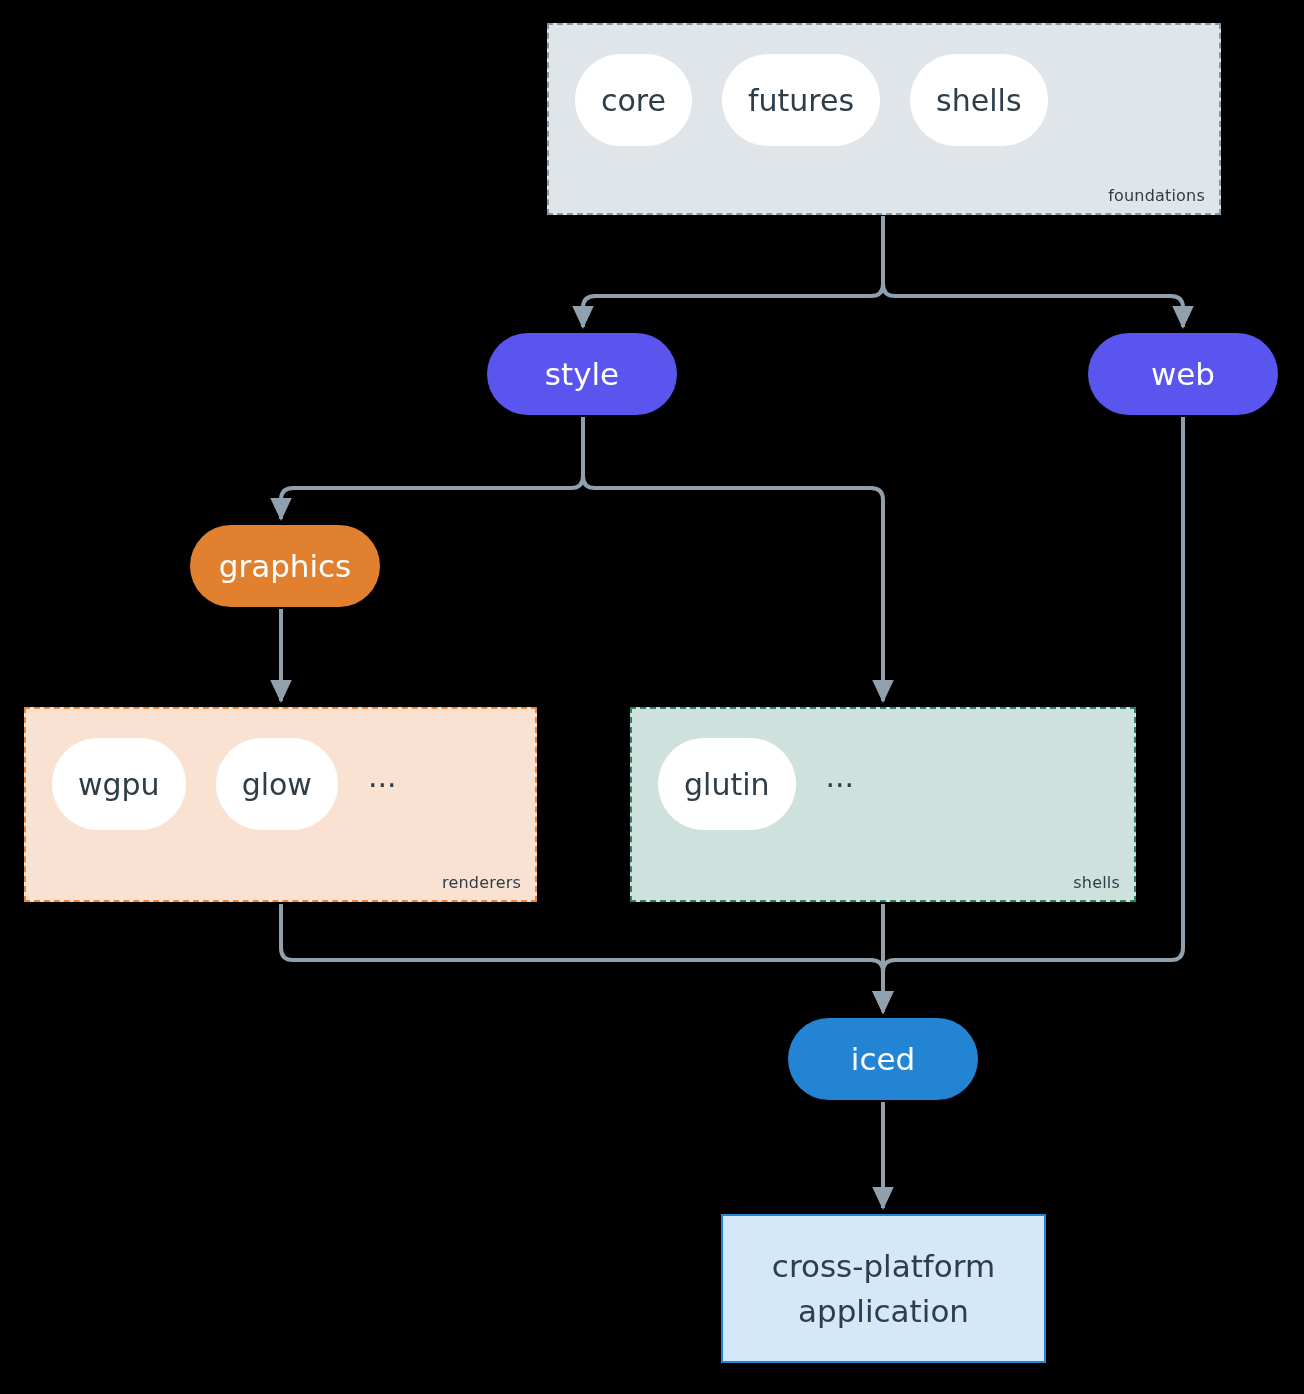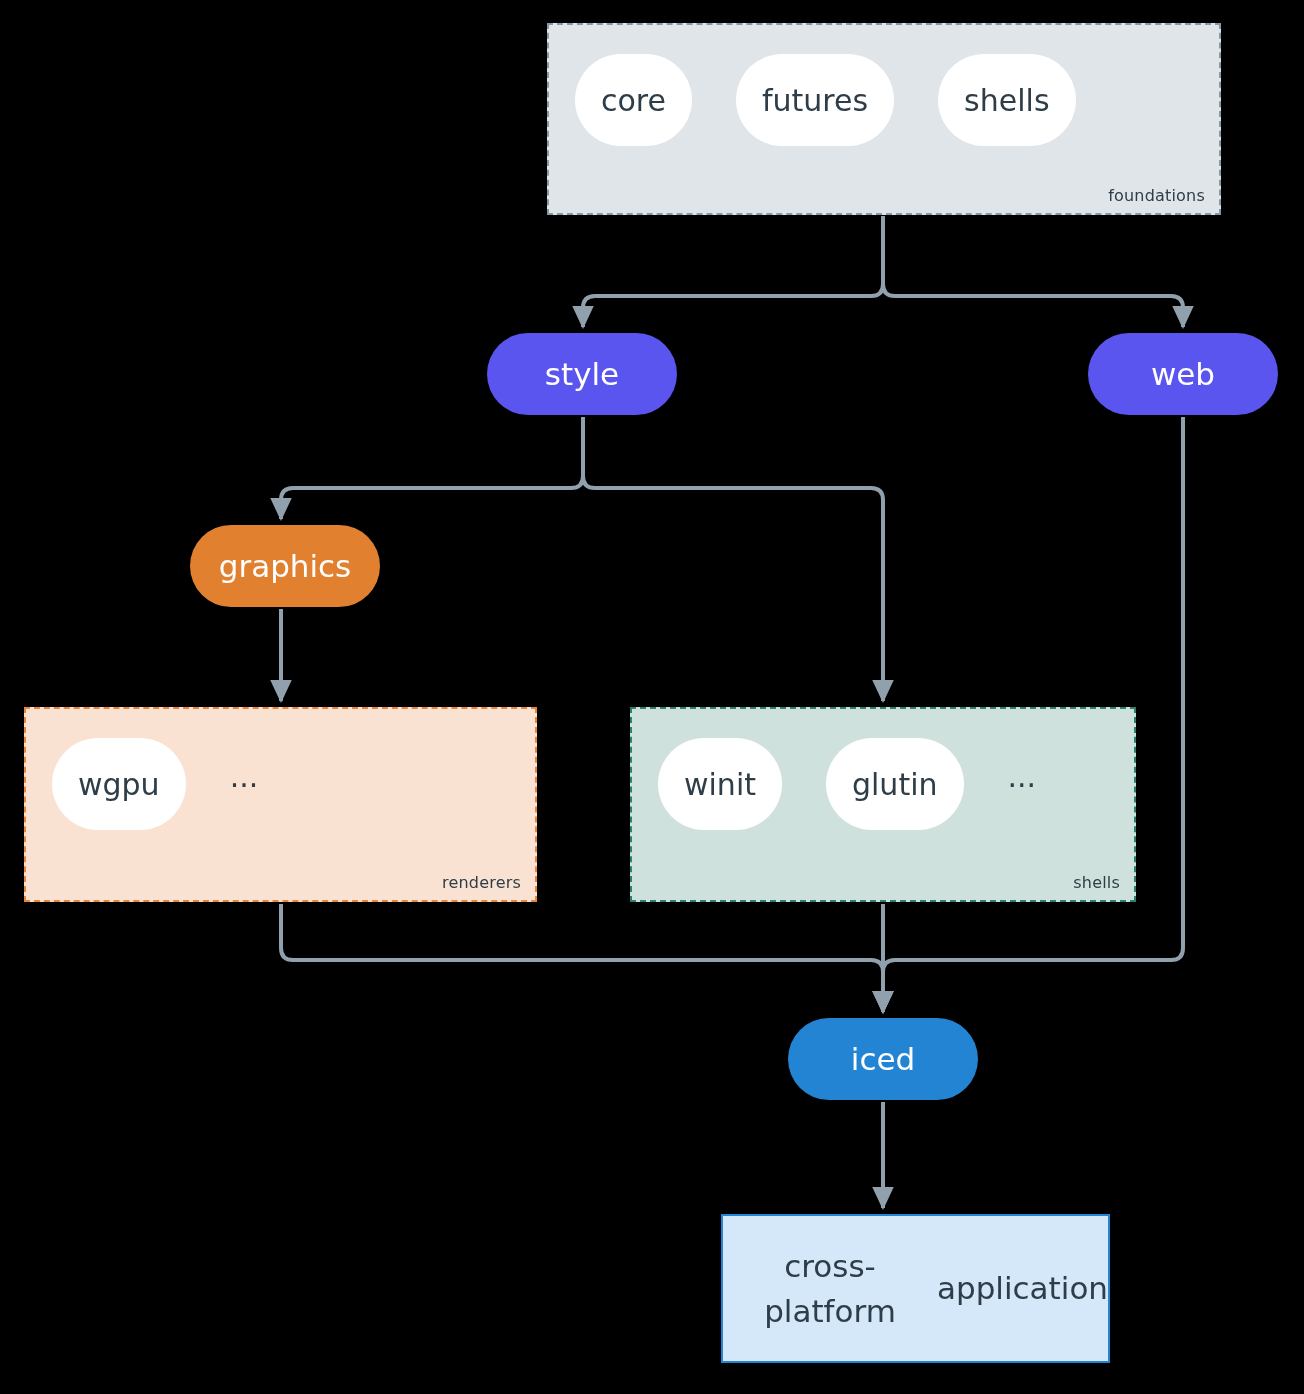--- a/index.html
+++ b/index.html
@@ -37,21 +37,21 @@
     color: #2e3d47;
     letter-spacing: 0.2px;
     white-space: nowrap;
   }
   .group .row {
     position: absolute;
     left: 26px;
     top: 29px;
     display: flex;
     align-items: center;
-    gap: 44px;
+    gap: 30px;
   }
 
   #group-foundations {
     left: 547px;
     top: 23px;
     width: 674px;
     height: 192px;
     background: #e0e5e9;
     border: 2px dashed #8899a6;
   }
@@ -133,26 +133,27 @@
     width: 190px;
     height: 82px;
     background: #2484d4;
   }
 
   
   #node-application {
     position: absolute;
     left: 721px;
     top: 1214px;
-    width: 389px;
+    width: 325px;
     height: 149px;
     background: #d4e8fa;
     border: 2px solid #2484d4;
     box-sizing: border-box;
     display: flex;
+    flex-direction: column;
     align-items: center;
     justify-content: center;
     font-size: 31px;
     color: #2e3d47;
     line-height: 1.42;
     text-align: center;
   }
 </style>
 </head>
 <body>
@@ -199,28 +200,28 @@
 
   <div class="node-pill" id="node-native">style</div>
 
   <div class="node-pill" id="node-web">web</div>
 
   <div class="node-pill" id="node-graphics">graphics</div>
 
   <div class="group" id="group-renderers">
     <div class="row">
       <div class="pill-white">wgpu</div>
+      <div class="pill-white">glow</div>
       <div class="ellipsis">...</div>
     </div>
     <div class="group-label">renderers</div>
   </div>
 
   <div class="group" id="group-shells">
     <div class="row">
-      <div class="pill-white">winit</div>
       <div class="pill-white">glutin</div>
       <div class="ellipsis">...</div>
     </div>
     <div class="group-label">shells</div>
   </div>
 
   <div class="node-pill" id="node-iced">iced</div>
 
   <div id="node-application">
     <span>cross-platform</span>

